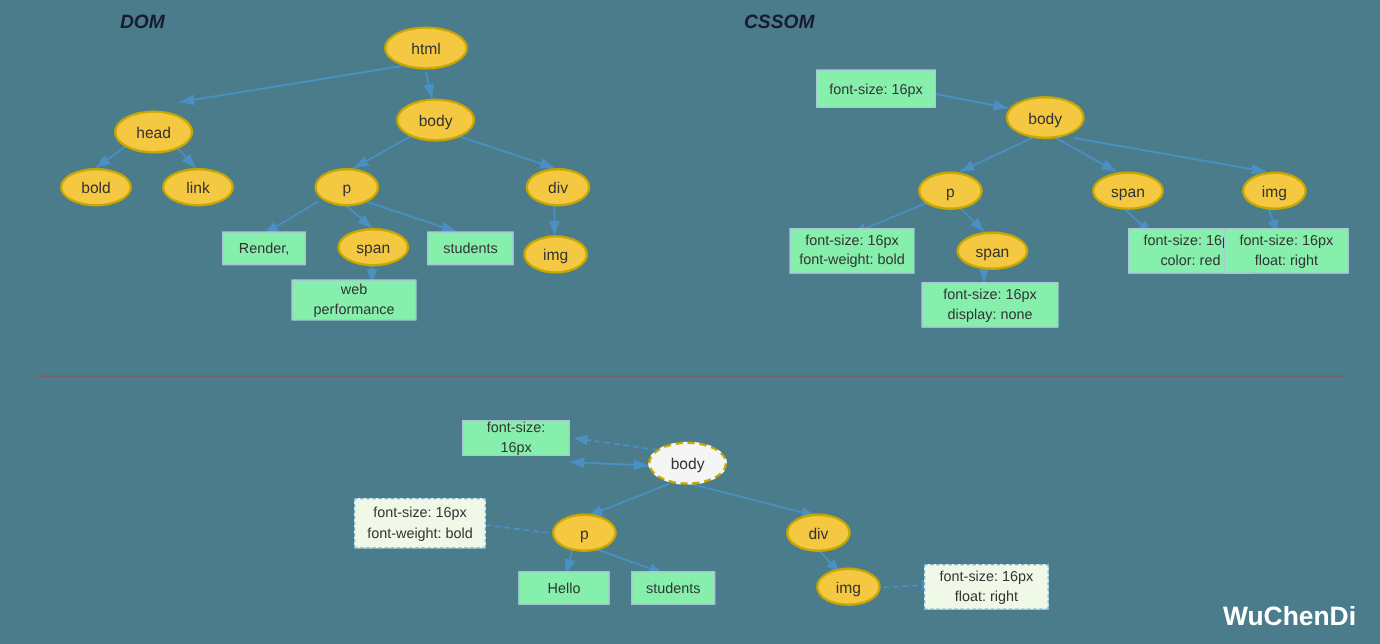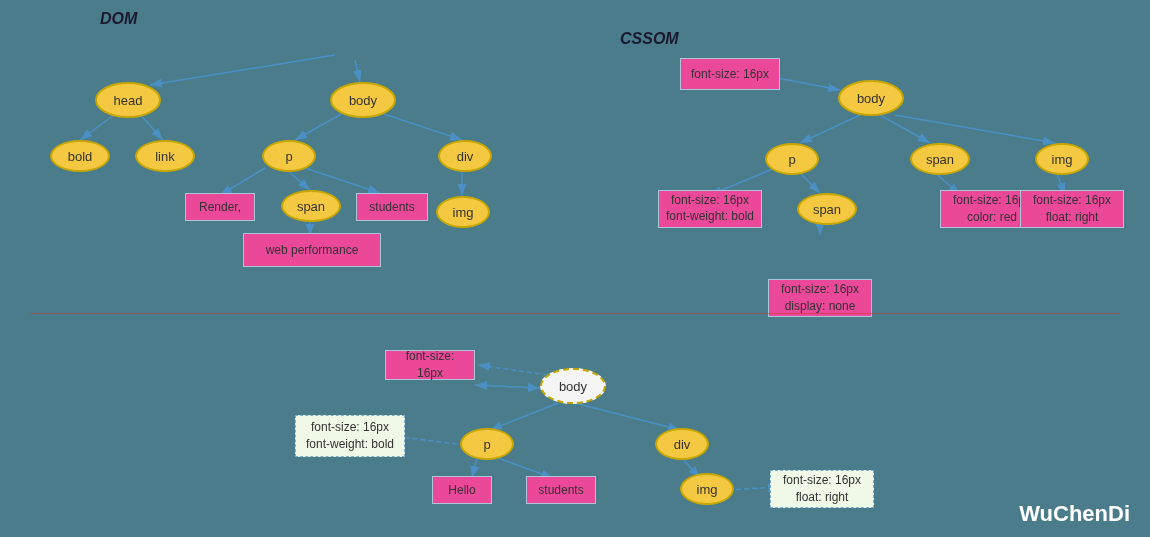--- a/index.html
+++ b/index.html
@@ -38,21 +38,21 @@
       justify-content: center;
       font-size: 13px;
       font-weight: normal;
       color: #333;
       text-align: center;
     }
 
     
     .rect {
       position: absolute;
-      background: #ec4899;
+      background: #86efac;
       border: 1.5px solid #aac4d8;
       display: flex;
       align-items: center;
       justify-content: center;
       font-size: 12px;
       color: #333;
       text-align: center;
       padding: 4px 6px;
       line-height: 1.4;
     }
@@ -162,44 +162,45 @@
 
     <line x1="498" y1="458" x2="553" y2="478" stroke="#4a90c4" stroke-width="1.5" marker-end="url(#arrowhead)"></line>
 
     <line x1="682" y1="458" x2="700" y2="478" stroke="#4a90c4" stroke-width="1.5" marker-end="url(#arrowhead)"></line>
 
     <line x1="728" y1="490" x2="780" y2="487" stroke="#4a90c4" stroke-width="1.5" stroke-dasharray="5,3" marker-end="url(#arrowhead-dashed)"></line>
   </svg>
 
   <div class="section-title" style="left:100px; top:10px;">DOM</div>
 
-
-  <div class="oval" style="left:95px; top:82px; width:66px; height:36px;">head</div>
+  <div class="oval" style="left:320px; top:22px; width:70px; height:36px;">html</div>
+
+  <div class="oval" style="left:95px; top:92px; width:66px; height:36px;">head</div>
 
   <div class="oval" style="left:330px; top:82px; width:66px; height:36px;">body</div>
 
   <div class="oval" style="left:50px; top:140px; width:60px; height:32px;">bold</div>
 
   <div class="oval" style="left:135px; top:140px; width:60px; height:32px;">link</div>
 
   <div class="oval" style="left:262px; top:140px; width:54px; height:32px;">p</div>
 
   <div class="oval" style="left:438px; top:140px; width:54px; height:32px;">div</div>
 
   <div class="rect" style="left:185px; top:193px; width:70px; height:28px;">Render,</div>
 
   <div class="oval" style="left:281px; top:190px; width:60px; height:32px;">span</div>
 
   <div class="rect" style="left:356px; top:193px; width:72px; height:28px;">students</div>
 
   <div class="oval" style="left:436px; top:196px; width:54px; height:32px;">img</div>
 
-  <div class="rect" style="left:243px; top:233px; width:138px; height:34px;">web performance</div>
-
-  <div class="section-title" style="left:620px; top:10px;margin-top:20px;">CSSOM</div>
+  <div class="rect" style="left:243px; top:233px; width:104px; height:34px;">web performance</div>
+
+  <div class="section-title" style="left:620px; top:10px;">CSSOM</div>
 
   <div class="rect" style="left:680px; top:58px; width:100px; height:32px;">font-size: 16px</div>
 
   <div class="oval" style="left:838px; top:80px; width:66px; height:36px;">body</div>
 
   <div class="oval" style="left:765px; top:143px; width:54px; height:32px;">p</div>
 
   <div class="oval" style="left:910px; top:143px; width:60px; height:32px;">span</div>
 
   <div class="oval" style="left:1035px; top:143px; width:54px; height:32px;">img</div>
@@ -208,38 +209,38 @@
 font-weight: bold</div>
 
   <div class="oval" style="left:797px; top:193px; width:60px; height:32px;">span</div>
 
   <div class="rect" style="left:940px; top:190px; width:104px; height:38px;">font-size: 16px
 color: red</div>
 
   <div class="rect" style="left:1020px; top:190px; width:104px; height:38px;">font-size: 16px
 float: right</div>
 
-  <div class="rect" style="left:768px; top:235px; width:104px; height:38px;margin-top:44px;">font-size: 16px
+  <div class="rect" style="left:768px; top:235px; width:114px; height:38px;">font-size: 16px
 display: none</div>
 
   <div class="divider" style="top:313px;"></div>
 
 
   <div class="rect" style="left:385px; top:350px; width:90px; height:30px;">font-size: 16px</div>
 
   <div class="oval" style="left:540px; top:368px; width:66px; height:36px; border-style:dashed; background:#f5f5f5;">body</div>
 
   <div class="rect dashed-border" style="left:295px; top:415px; width:110px; height:42px;">font-size: 16px
 font-weight: bold</div>
 
   <div class="oval" style="left:460px; top:428px; width:54px; height:32px;">p</div>
 
   <div class="oval" style="left:655px; top:428px; width:54px; height:32px;">div</div>
 
-  <div class="rect" style="left:432px; top:476px; width:60px; height:28px;">Hello</div>
+  <div class="rect" style="left:432px; top:476px; width:76px; height:28px;">Hello</div>
 
   <div class="rect" style="left:526px; top:476px; width:70px; height:28px;">students</div>
 
   <div class="oval" style="left:680px; top:473px; width:54px; height:32px;">img</div>
 
   <div class="rect dashed-border" style="left:770px; top:470px; width:104px; height:38px;">font-size: 16px
 float: right</div>
 
   <div class="watermark">WuChenDi</div>
 

